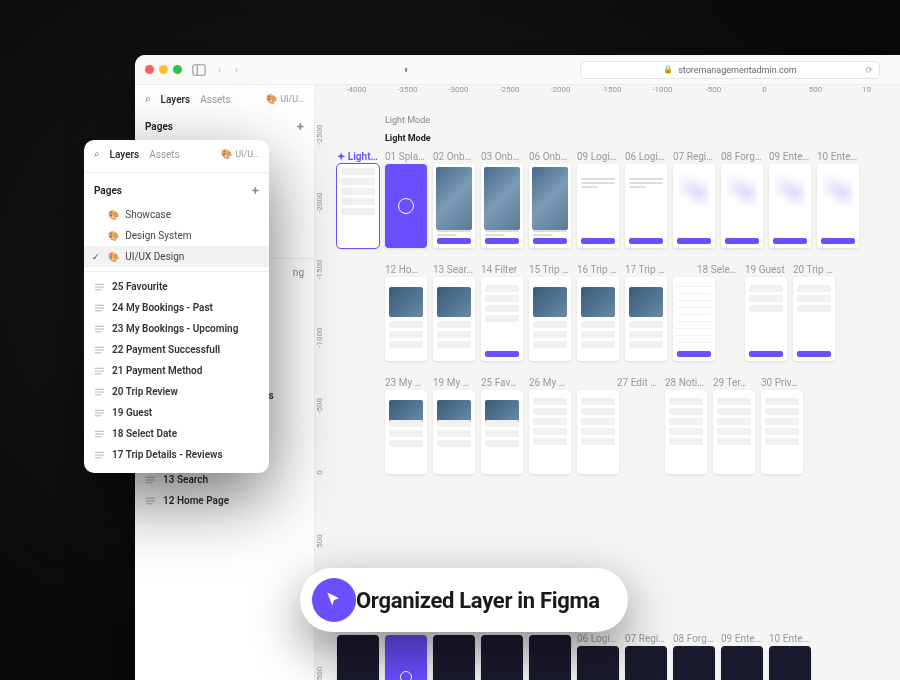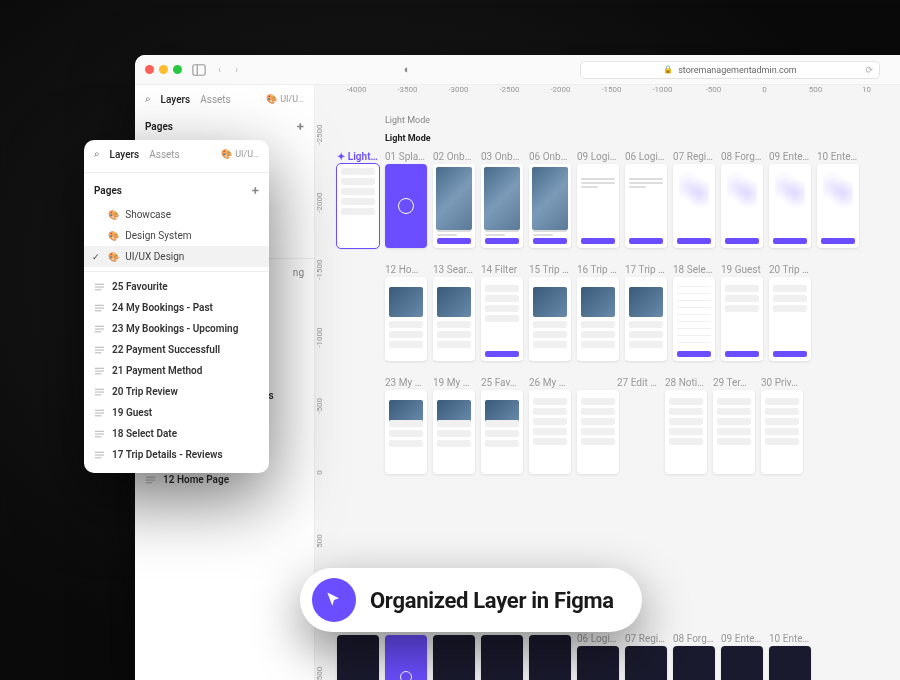--- a/index.html
+++ b/index.html
@@ -61,21 +61,21 @@
   .art .img-grid{ position:absolute; top:3px; left:3px; right:3px; bottom:18px; background:linear-gradient(135deg,#4a6a8a 0%, #7a9ab8 50%, #5a7a98 100%); border-radius:2px;}
   .art .txt-lines{ position:absolute; left:4px; right:4px; display:flex; flex-direction:column; gap:2px;}
   .art .txt-lines span{ height:2px; background:#ddd; border-radius:1px;}
   .art .hero{ position:absolute; top:10px; left:4px; right:4px; height:30px; background:linear-gradient(135deg,#3a5a7a,#6a8aaa); border-radius:2px;}
   .art .illus{ position:absolute; top:8px; left:6px; right:6px; height:36px; background:radial-gradient(circle at 30% 40%, #6b4eff22, transparent 50%), radial-gradient(circle at 70% 60%, #6b4eff33, transparent 50%);}
   .art .cal{ position:absolute; top:6px; left:4px; right:4px; bottom:12px; background:repeating-linear-gradient(0deg,#fff,#fff 6px,#f0f0f0 6px,#f0f0f0 7px), repeating-linear-gradient(90deg,transparent,transparent 5px,#f0f0f0 5px,#f0f0f0 6px);}
   .art .list{ position:absolute; top:6px; left:4px; right:4px; bottom:6px; display:flex; flex-direction:column; gap:3px;}
   .art .list span{ height:7px; background:#f0f0f0; border-radius:2px;}
 
   
-  .badge-pill { position:absolute; left:300px; bottom:48px; z-index:50; background:#fff; border-radius:40px; padding:10px 28px 10px 12px; display:flex; align-items:center; gap:14px; box-shadow:0 18px 50px rgba(0,0,0,.45);}
+  .badge-pill { position:absolute; left:300px; bottom:48px; z-index:50; background:#fff; border-radius:40px; padding:10px 28px 10px 12px; display:flex; align-items:center; box-shadow:0 18px 50px rgba(0,0,0,.45);}
   .badge-circle{ width:44px; height:44px; border-radius:50%; background:#6b4eff; display:flex; align-items:center; justify-content:center;}
   .badge-circle svg{ width:20px; height:20px; fill:#fff;}
   .badge-text{ font-size:22px; font-weight:700; color:#1a1a1a; letter-spacing:-.3px;}
 
   .dark-row { position:absolute; left:22px; bottom:-20px; display:flex; gap:6px;}
 </style>
 </head>
 <body>
 
 <div class="window main-window">
@@ -168,20 +168,30 @@
           <span>14 Filter</span>
         </div>
         <div class="layer-row">
           <span class="lic">
             <svg viewBox="0 0 12 12">
               <rect x="1" y="3" width="10" height="1.2" fill="#bbb"></rect>
               <rect x="1" y="6" width="10" height="1.2" fill="#bbb"></rect>
               <rect x="1" y="9" width="7" height="1.2" fill="#bbb"></rect>
             </svg>
           </span>
+          <span>13 Search</span>
+        </div>
+        <div class="layer-row">
+          <span class="lic">
+            <svg viewBox="0 0 12 12">
+              <rect x="1" y="3" width="10" height="1.2" fill="#bbb"></rect>
+              <rect x="1" y="6" width="10" height="1.2" fill="#bbb"></rect>
+              <rect x="1" y="9" width="7" height="1.2" fill="#bbb"></rect>
+            </svg>
+          </span>
           <span>12 Home Page</span>
         </div>
       </div>
   </div>
 
   <div class="canvas">
     <div class="ruler-h" id="ruler-h">
         <span>-4000</span>
         <span>-3500</span>
         <span>-3000</span>
@@ -371,21 +381,21 @@
             <div class="art">
               <div class="hero"></div>
               <div class="list" style="top:44px">
                 <span></span>
                 <span></span>
                 <span></span>
               </div>
             </div>
           </div>
           <div class="frame">
-            <div class="frame-name" style="width: 42px;">18 Sele…</div>
+            <div class="frame-name" style="width: 42px; margin-left: 24px;">18 Sele…</div>
             <div class="art">
               <div class="cal"></div>
               <div class="bar"></div>
             </div>
           </div>
           <div class="frame">
             <div class="frame-name" style="width: 42px;">19 Guest</div>
             <div class="art">
               <div class="list" style="top:8px">
                 <span></span>

